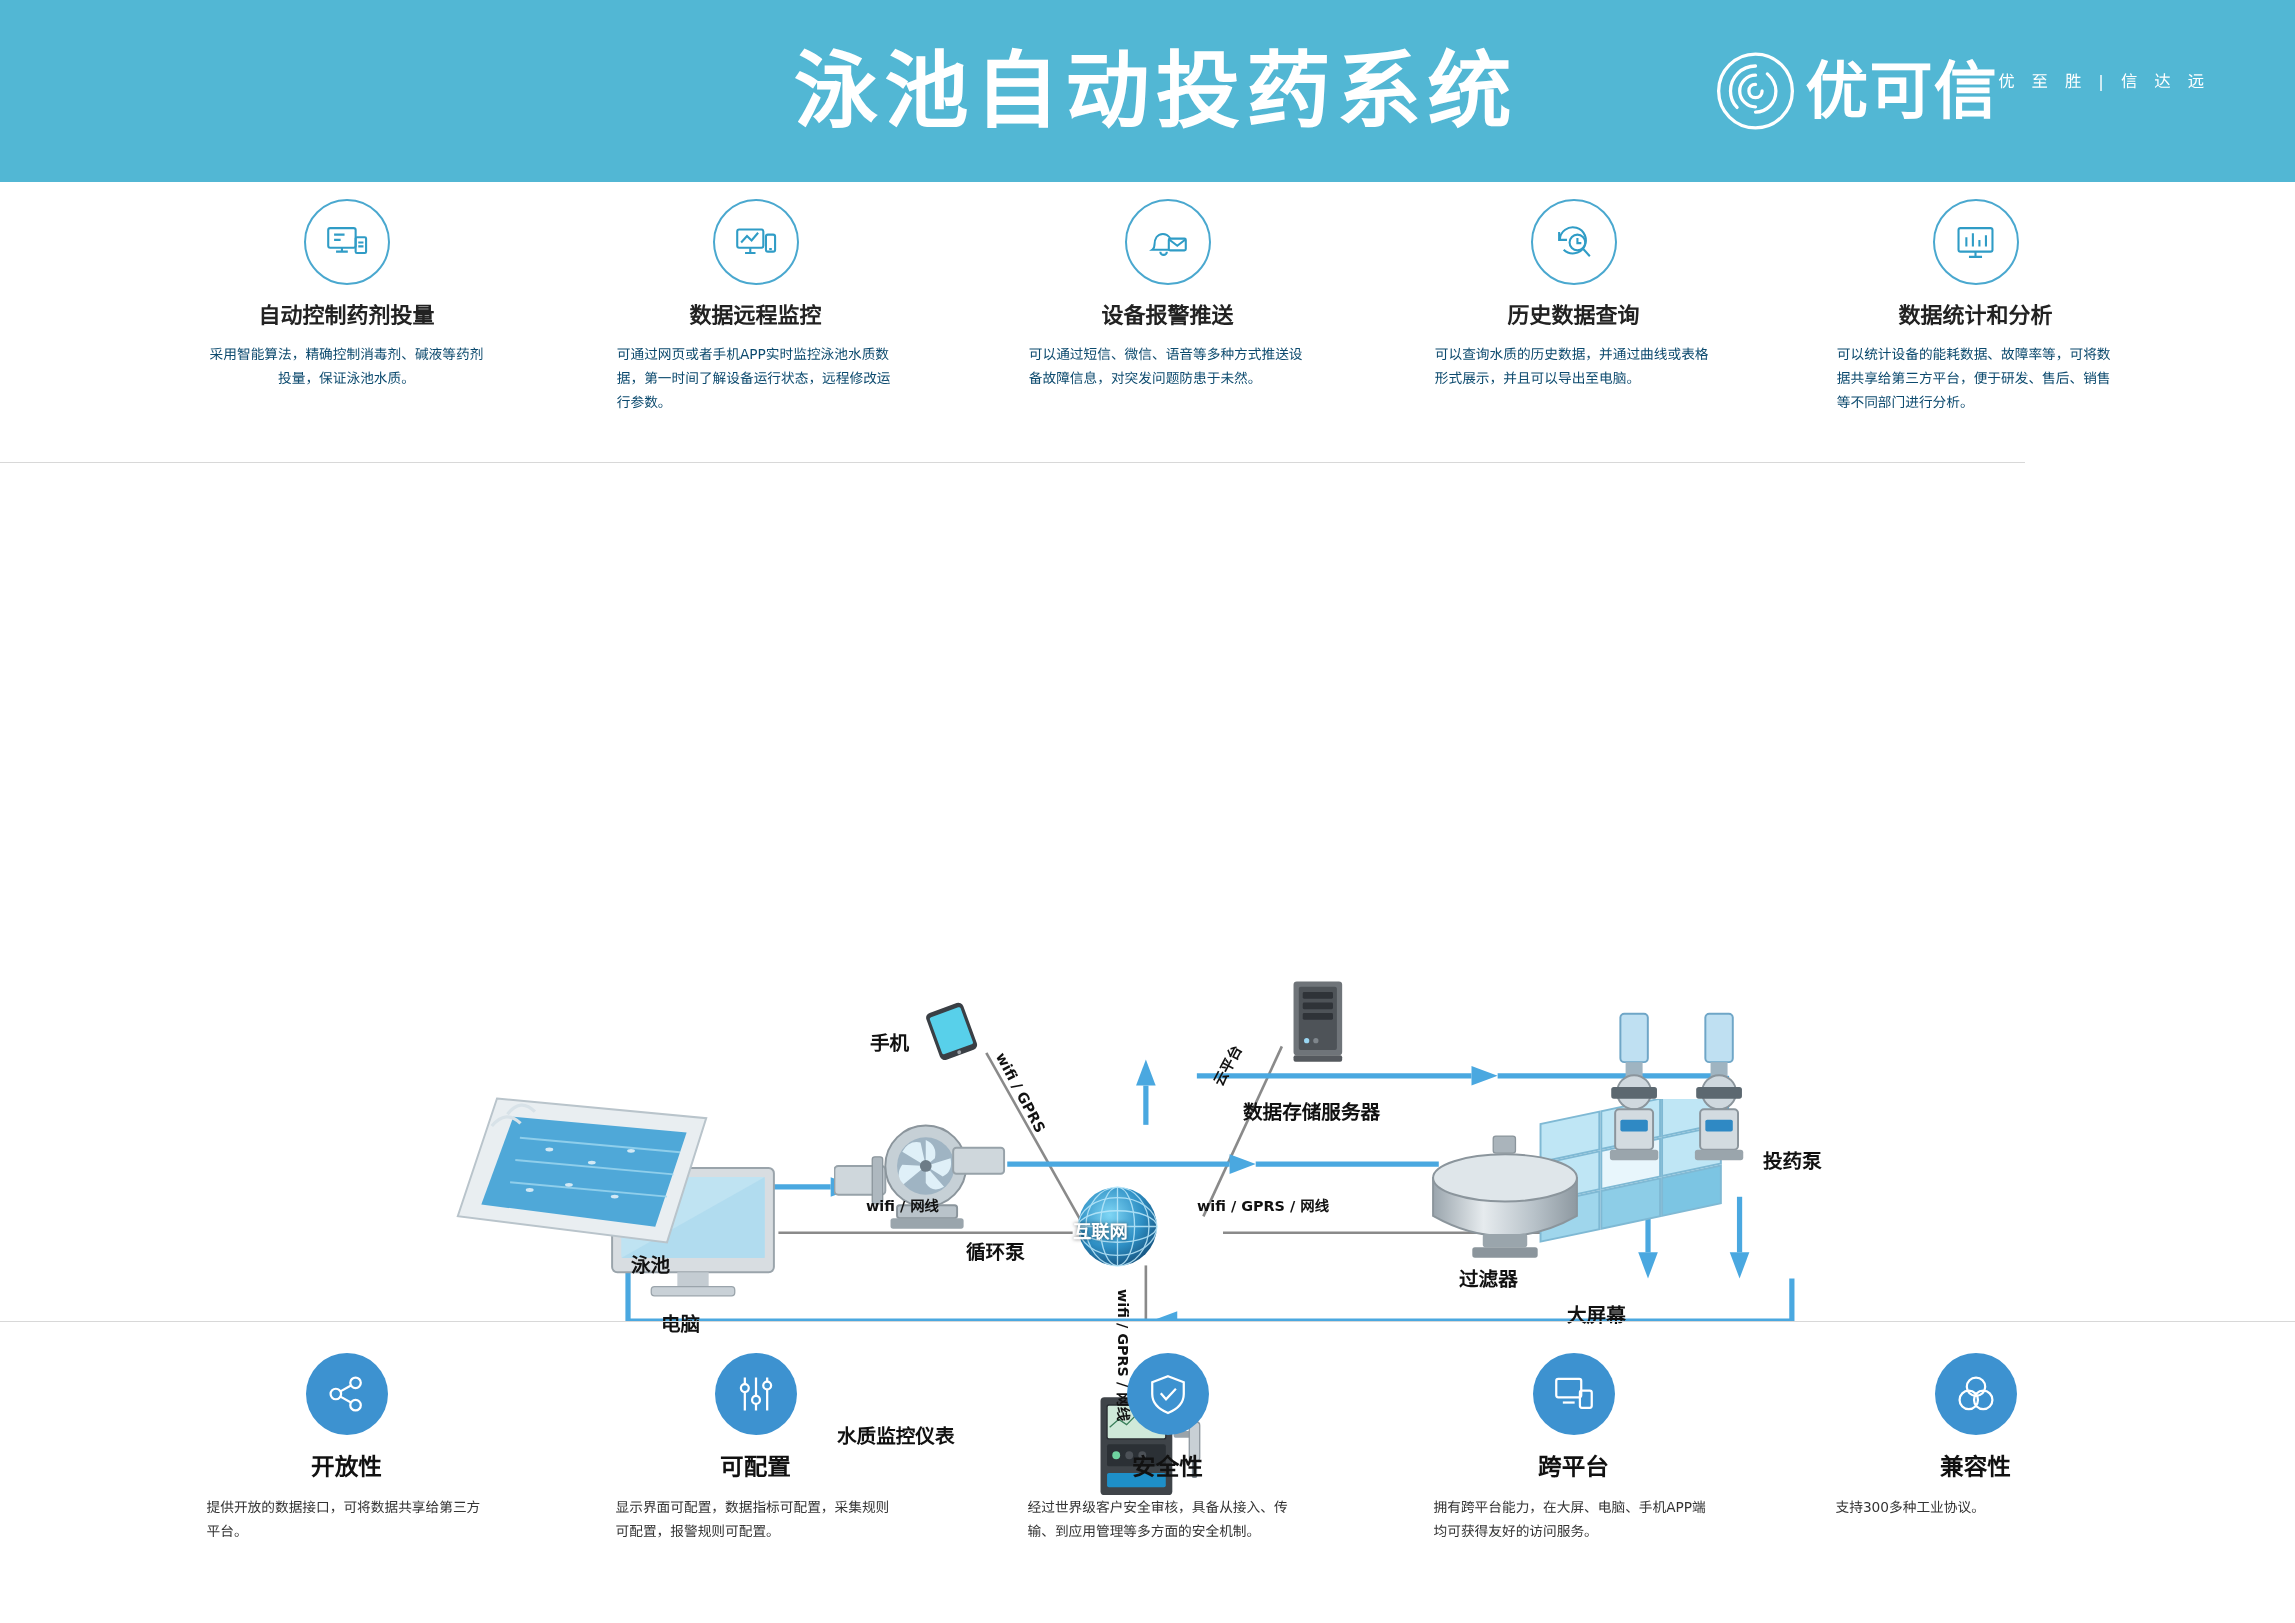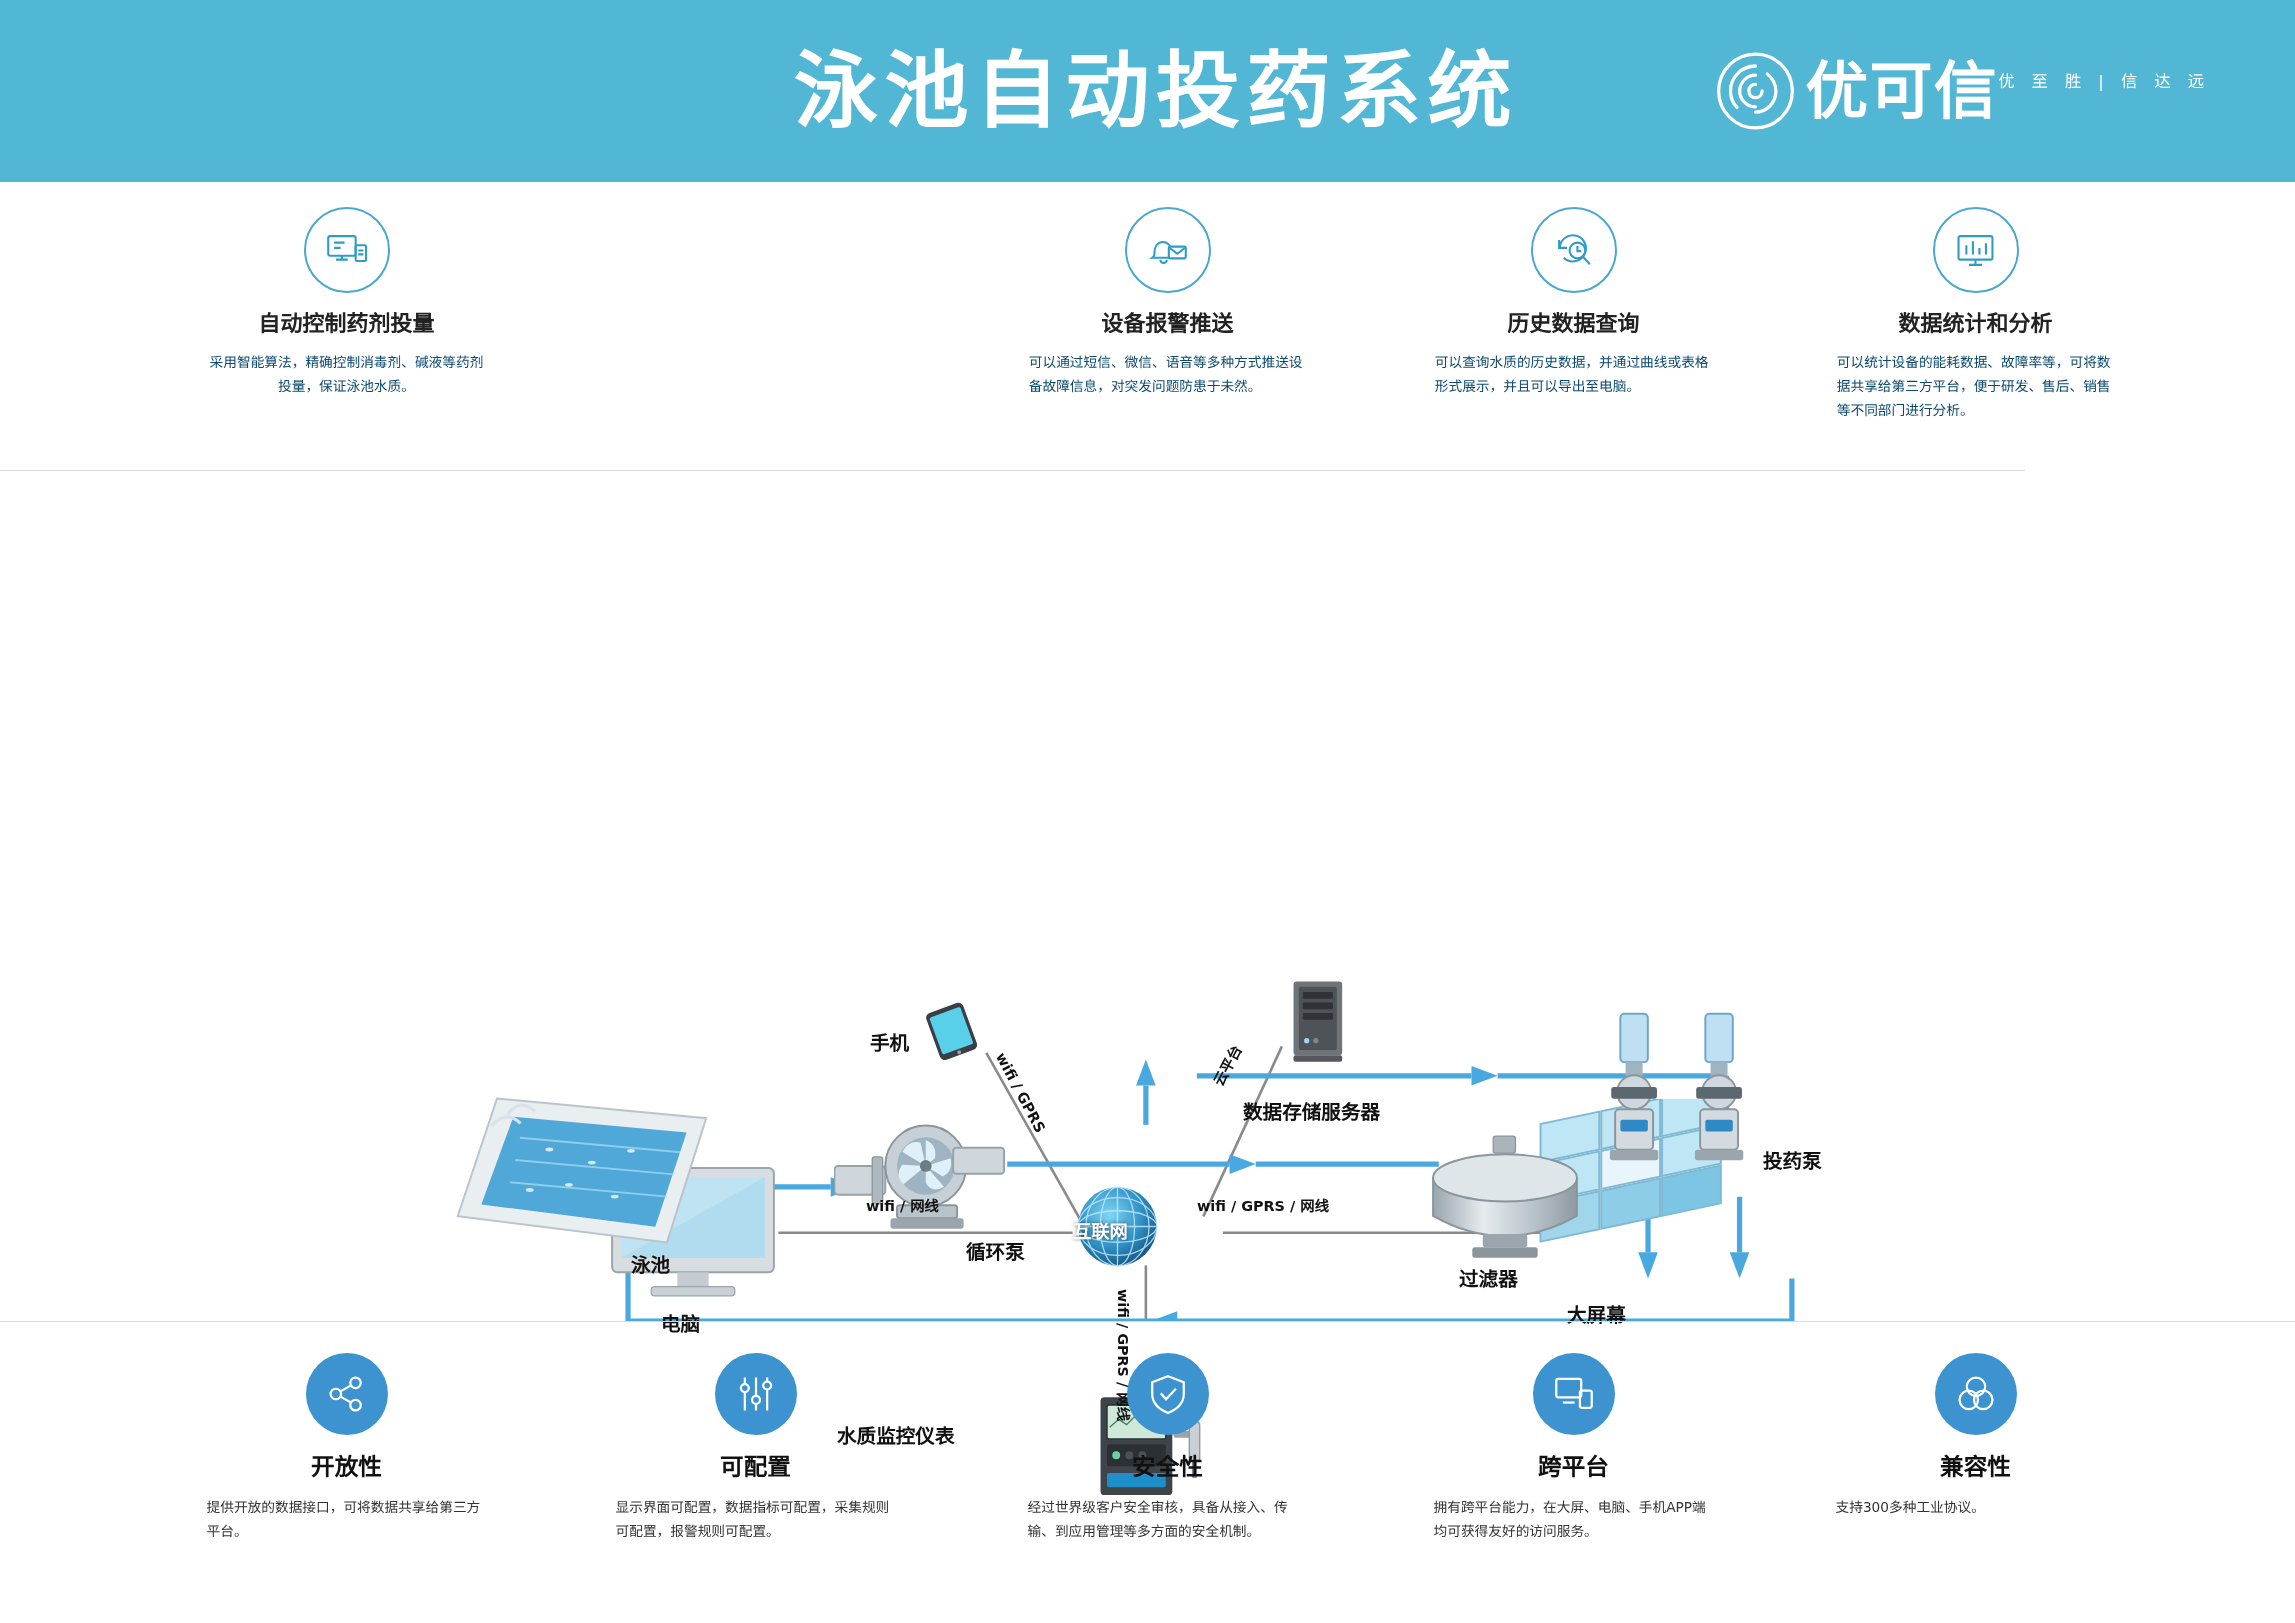--- a/index.html
+++ b/index.html
@@ -62,21 +62,21 @@
     color: #ffffff;
     font-size: 16.4px;
     letter-spacing: 5.9px;
     margin-top: 7.9px;
     text-align: right;
   }
 
   
   .features-top {
     position: absolute;
-    left: 0; top: 182px;
+    left: 0; top: 174px;
     width: 2025px;
     height: 288px;
     border-bottom: 1.3px solid #d8d8d8;
   }
   .feat {
     position: absolute;
     width: 301px;
     text-align: center;
   }
   .feat .ico-circle {
@@ -200,20 +200,33 @@
         <path d="M20 50h18M29 44v6"></path>
         <path d="M17 24h16M17 32h10"></path>
         <rect x="50" y="28" width="16" height="24" rx="2"></rect>
         <path d="M54 36h8M54 42h8"></path>
       </svg>
     </div>
     <div class="feat-title">自动控制药剂投量</div>
     <div class="feat-desc">采用智能算法，精确控制消毒剂、碱液等药剂投量，保证泳池水质。</div>
   </div>
 
+  <div class="feat" style="left:605px; top:25px;">
+    <div class="ico-circle">
+      <svg width="47" height="47" viewBox="0 0 72 72" fill="none" stroke="#2f9cc6" stroke-width="3.2">
+        <rect x="8" y="16" width="40" height="28" rx="3"></rect>
+        <path d="M14 36l9-10 7 7 10-12"></path>
+        <path d="M20 52h16M28 44v8"></path>
+        <rect x="52" y="24" width="14" height="26" rx="3"></rect>
+        <path d="M57 46h4"></path>
+      </svg>
+    </div>
+    <div class="feat-title">数据远程监控</div>
+    <div class="feat-desc">可通过网页或者手机APP实时监控泳池水质数据，第一时间了解设备运行状态，远程修改运行参数。</div>
+  </div>
 
   <div class="feat" style="left:1017px; top:25px;">
     <div class="ico-circle">
       <svg width="47" height="47" viewBox="0 0 72 72" fill="none" stroke="#2f9cc6" stroke-width="3.2">
         <path d="M16 40c0-9 4-17 13-17s13 8 13 17c0 5 3 7 3 7H13s3-2 3-7z"></path>
         <path d="M25 50a5 5 0 0010 0"></path>
         <rect x="38" y="30" width="26" height="18" rx="2" fill="#ffffff"></rect>
         <path d="M38 31l13 10 13-10"></path>
       </svg>
     </div>

